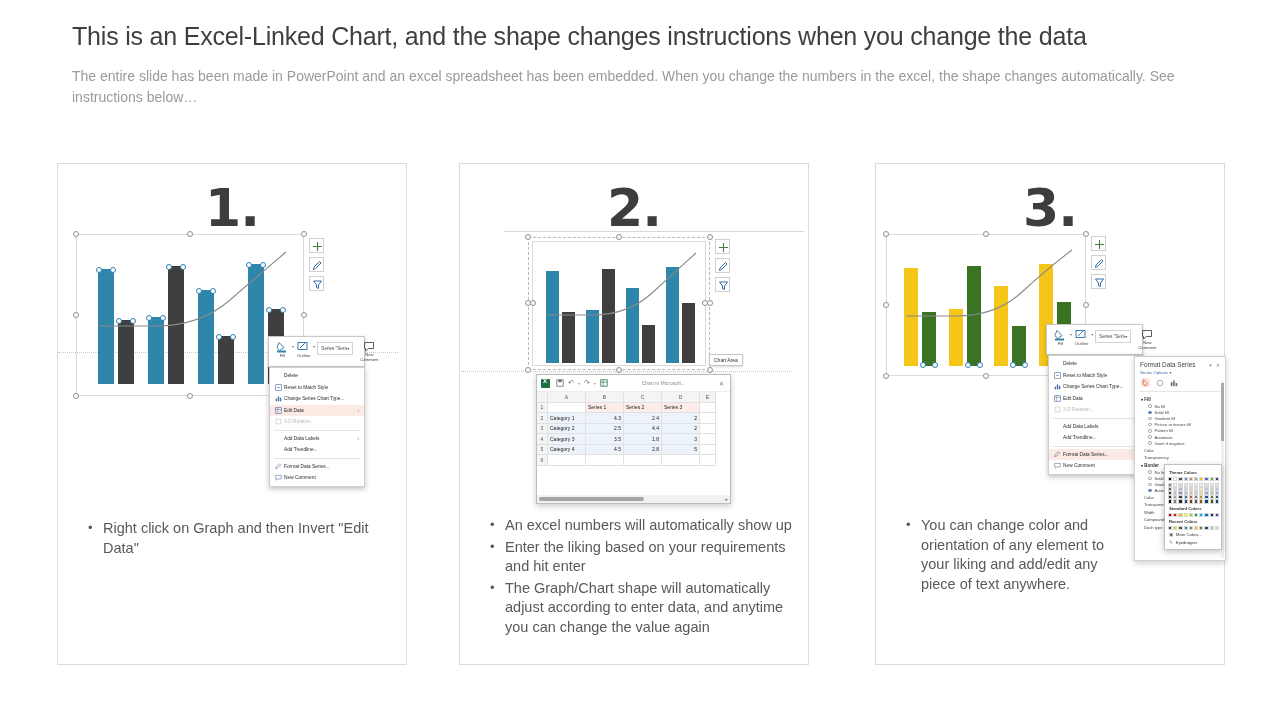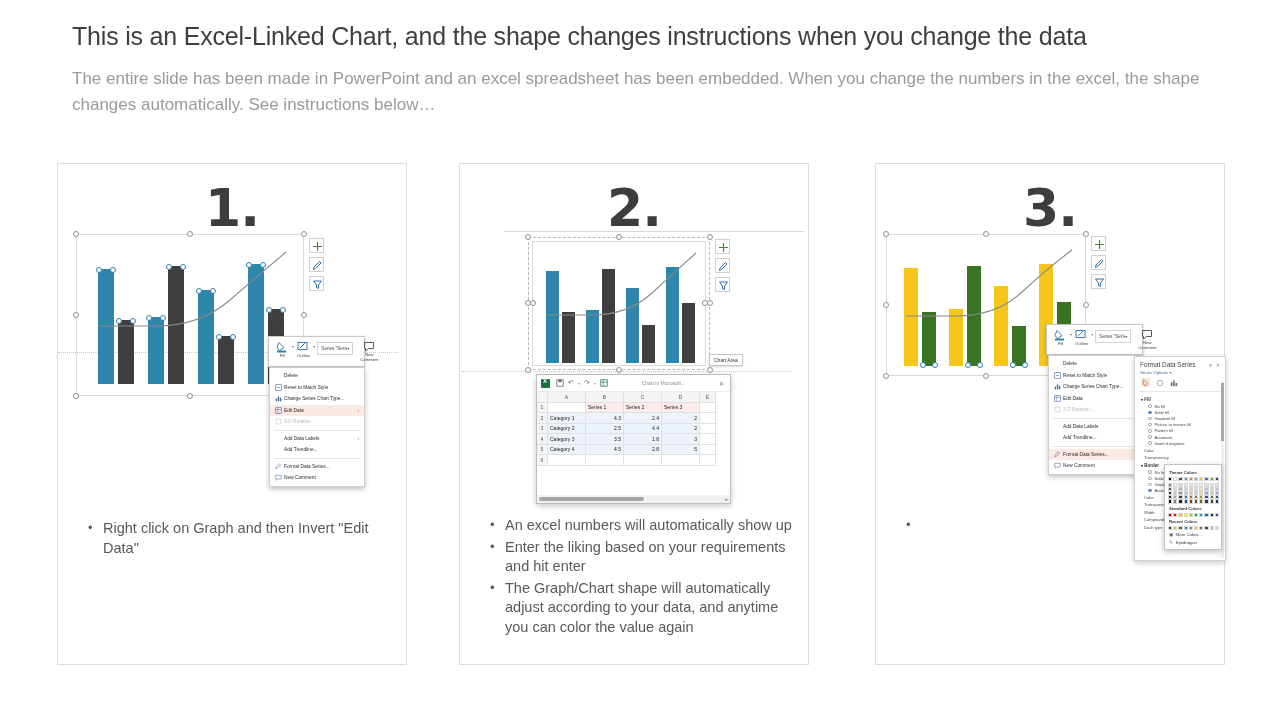--- a/index.html
+++ b/index.html
@@ -10,21 +10,21 @@
     overflow: hidden;
     position: relative;
   }
   .slide-title {
     position: absolute; left: 72px; top: 22px; width: 1140px;
     font-size: 25px; color: #3f3f3f; font-weight: 400; line-height: 1.15;
     letter-spacing: -0.2px;
   }
   .slide-sub {
     position: absolute; left: 72px; top: 66px; width: 1130px;
-    font-size: 17px; color: #9a9a9a; line-height: 1.5; font-weight: 400;
+    font-size: 14px; color: #9a9a9a; line-height: 1.5; font-weight: 400;
   }
   .panel {
     position: absolute; top: 163px; width: 350px; height: 502px;
     border: 1px solid #dcdcdc; background: #fff;
   }
   #panel1 { left: 57px; }
   #panel2 { left: 459px; }
   #panel3 { left: 875px; }
   .step-num {
     position: absolute; top: 14px; left: 0; width: 100%;
@@ -471,21 +471,21 @@
     <div class="bullet">
       <span class="dot">•</span>
       <span class="txt">An excel numbers will automatically show up</span>
     </div>
     <div class="bullet">
       <span class="dot">•</span>
       <span class="txt">Enter the liking based on your requirements and hit enter</span>
     </div>
     <div class="bullet">
       <span class="dot">•</span>
-      <span class="txt">The Graph/Chart shape will automatically adjust according to your data, and anytime you can color the value again</span>
+      <span class="txt">The Graph/Chart shape will automatically adjust according to enter data, and anytime you can change the value again</span>
     </div>
   </div>
 </div>
 
 <div class="panel" id="panel3">
   <div class="step-num">3.</div>
 
   <div class="chart-wrap" style="left:10px; top:70px; width:250px; height:165px;">
     <div class="chart-frame" style="left:0; top:0; width:200px; height:142px;"></div>
 
@@ -854,15 +854,16 @@
     <div class="cp-item">
       <span class="ci">✎</span>
       <span>Eyedropper</span>
     </div>
   <div class="cp-grid"></div>
     </div>
 
   <div class="bullets" style="top:352px;">
     <div class="bullet">
       <span class="dot">•</span>
+      <span class="txt" style="max-width:200px;">You can change color and orientation of any element to your liking and add/edit any piece of text anywhere.</span>
     </div>
   </div>
 </div>
 
 </body></html>

